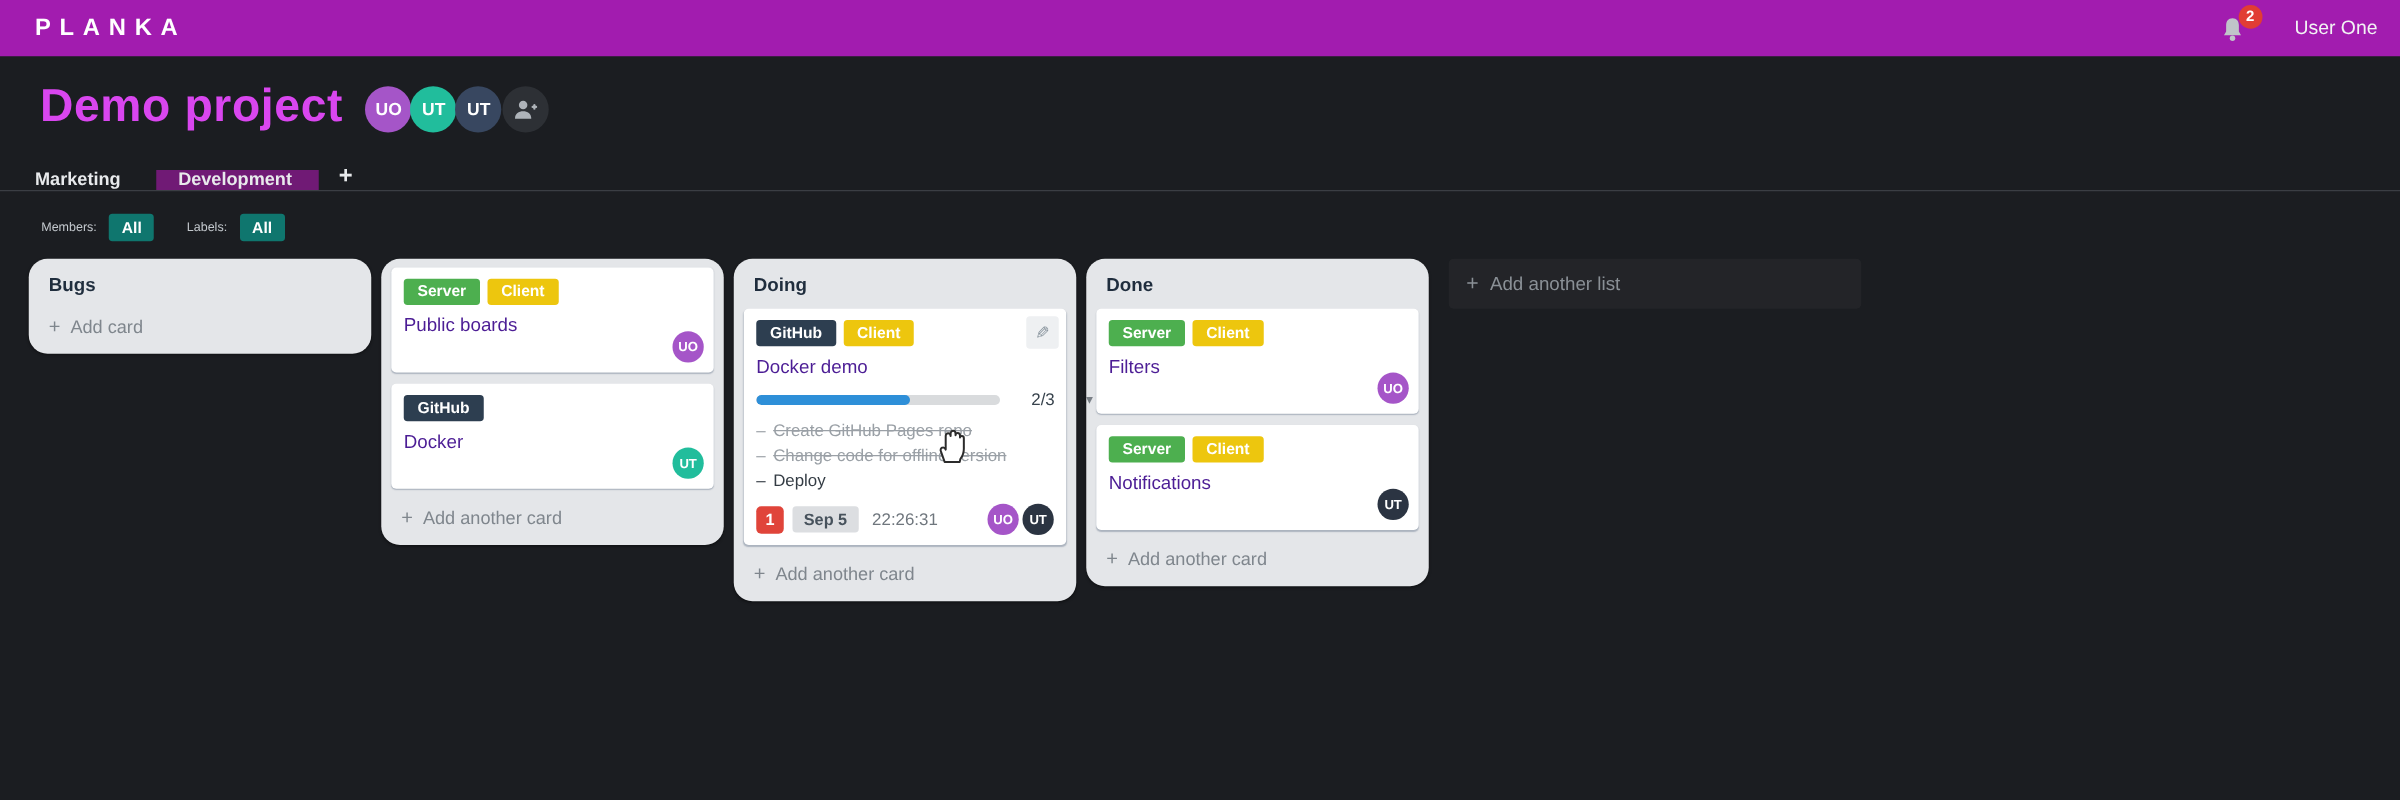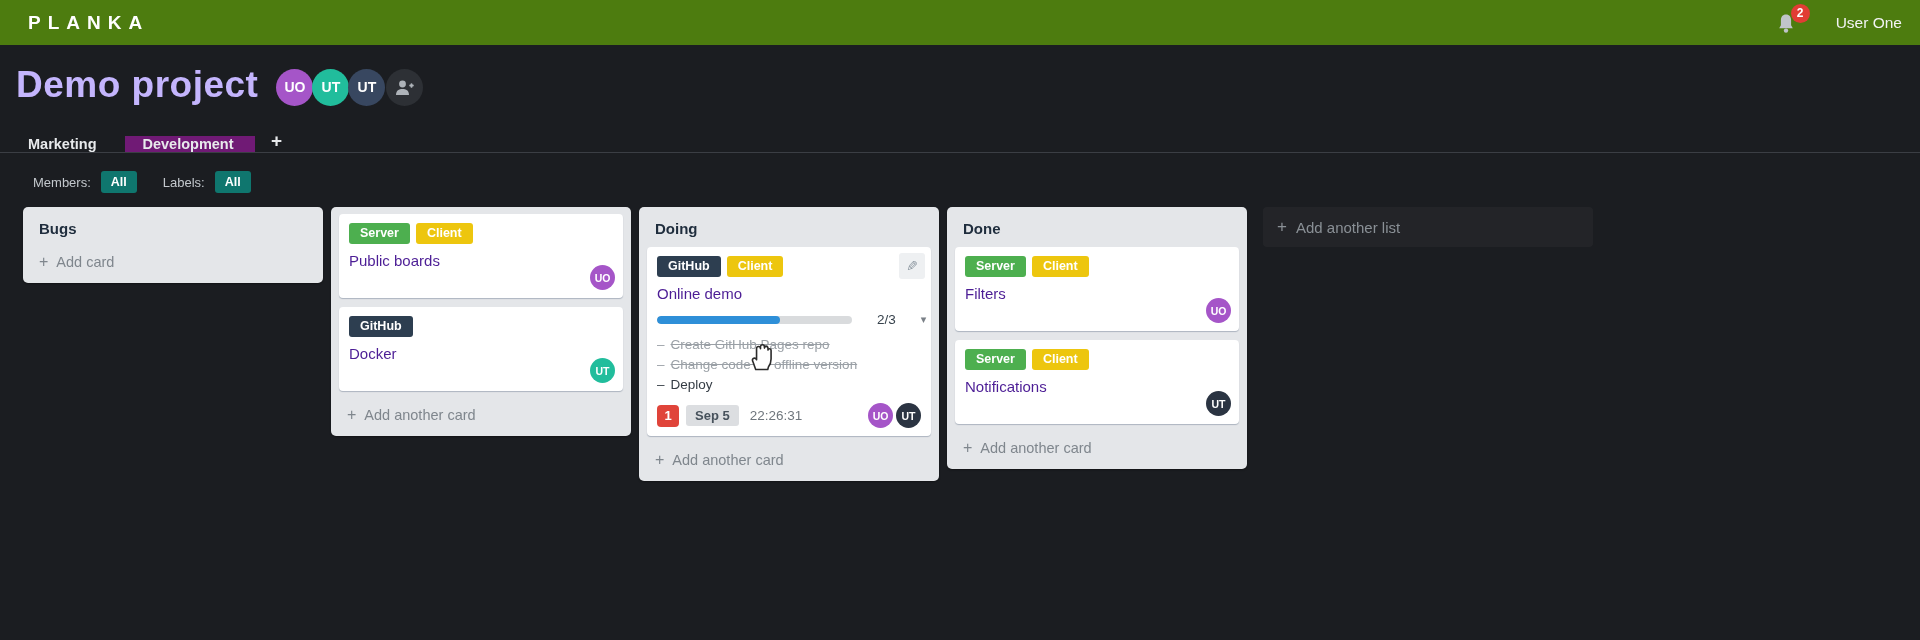--- a/index.html
+++ b/index.html
@@ -6,40 +6,40 @@
   html,body { width:1920px; height:640px; overflow:hidden; }
   body {
     font-family:"Liberation Sans", sans-serif;
     background:#1b1d21;
     color:#fff;
     position:relative;
   }
 
   
   .appbar {
-    height:45px; background:#4d7c0f;
+    height:45px; background:#a21caf;
     display:flex; align-items:center; justify-content:space-between;
     padding:0 18px 0 28px;
   }
   .logo { font-size:19px; font-weight:700; letter-spacing:7px; color:#fff; cursor:default; }
   .appbar-right { display:flex; align-items:center; gap:34px; }
   .bell-wrap { position:relative; width:26px; height:26px; cursor:pointer; }
   .bell-wrap svg { position:absolute; left:0; top:3px; }
   .notif-badge {
     position:absolute; top:-6px; right:-8px;
     min-width:19px; height:19px; border-radius:50%;
     color:#fff; font-size:12px; font-weight:700;
     display:flex; align-items:center; justify-content:center;
     padding:0 3px;
   }
   .user-name { font-size:15.5px; font-weight:400; color:#f2f3f4; cursor:pointer; }
 
   
   .project-bar { display:flex; align-items:center; gap:18px; padding:14px 0 0 16px; height:66px; }
-  .project-title { font-size:37px; font-weight:800; color:#c4b5fd; letter-spacing:0.5px; }
+  .project-title { font-size:37px; font-weight:800; color:#d946ef; letter-spacing:0.5px;margin-left:16px; }
   .member-avatars { display:flex; align-items:center; margin-top:4px; }
   .avatar {
     width:37px; height:37px; border-radius:50%;
     display:flex; align-items:center; justify-content:center;
     color:#fff; font-weight:700; font-size:14px; margin-right:-1px;
     cursor:pointer;
   }
   .add-member-btn {
     width:37px; height:37px; border-radius:50%; background:#2d3035;
     display:flex; align-items:center; justify-content:center; cursor:pointer; margin-left:2px;
@@ -52,30 +52,30 @@
     font-size:14.5px; font-weight:700; color:#e8eaec; cursor:pointer;
   }
   .tab.active { background:#701a75; padding:0 18px; width:130px; }
   .tab-add {
     width:44px; display:flex; align-items:center; justify-content:center;
     color:#e8eaec; font-size:19px; font-weight:700; cursor:pointer;
   }
 
   
   .filters { display:flex; align-items:center; gap:10px; padding:14px 0 0 33px; height:44px; }
-  .filter-label { font-size:13px; color:#c3c8cd; }
+  .filter-label { font-size:10px; color:#c3c8cd; }
   .filter-chip {
     background:#0f766e; color:#fff; font-size:12.5px; font-weight:600;
     border-radius:3px; padding:4px 10px; cursor:pointer; margin-right:16px;
   }
 
   
   .board { display:flex; align-items:flex-start; gap:8px; padding:10px 0 0 23px; }
   .list {
-    width:300px; background:#e4e6e9; border-radius:5px;
+    width:274px; background:#e4e6e9; border-radius:15px;
     padding:7px 8px 8px 8px; flex-shrink:0;
     box-shadow:0 1px 2px rgba(0,0,0,.35);
   }
   .list-header {
     font-size:15px; font-weight:700; color:#1f2d3d;
     padding:6px 8px 10px 8px; cursor:pointer;
   }
   .card {
     background:#fff; border-radius:4px; padding:9px 10px 8px 10px;
     margin-bottom:9px; box-shadow:0 1px 1px rgba(9,30,66,.25);
@@ -234,21 +234,21 @@
     <div class="list-header">Doing</div>
 
     <div class="card" style="min-height:160px;">
       <div class="edit-icon">
         <span>✎</span>
       </div>
       <div class="labels">
         <span class="label" style="background-color: rgb(45, 62, 80);">GitHub</span>
         <span class="label" style="background-color: rgb(237, 198, 14);">Client</span>
       </div>
-      <div class="card-title">Online demo</div>
+      <div class="card-title">Docker demo</div>
 
       <div class="progress-row">
         <div class="progress-track">
           <div class="progress-fill" style="width: 63%; background-color: rgb(46, 143, 216);"></div>
         </div>
         <span class="progress-count">2/3</span>
         <span class="caret">▾</span>
       </div>
 
       <div class="tasks">

